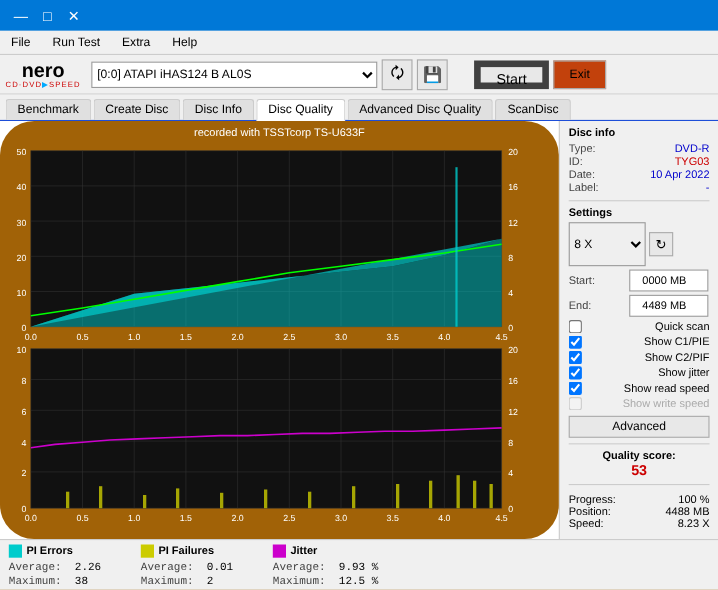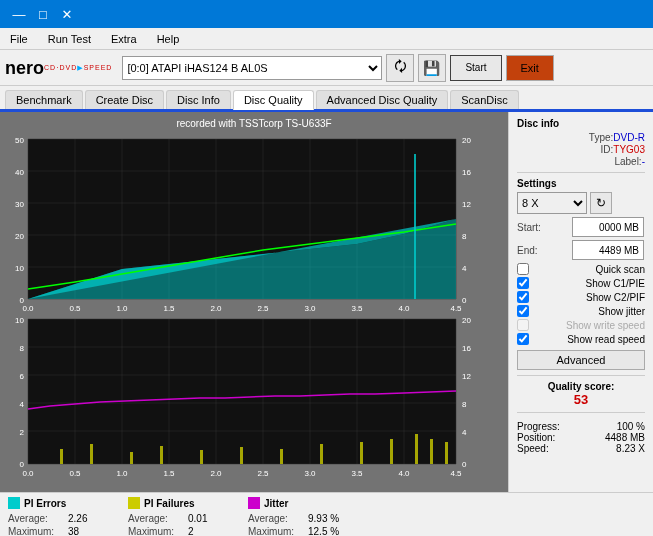--- a/index.html
+++ b/index.html
@@ -10,69 +10,69 @@
     .title-bar-title { font-size: 12px; }
     .title-bar-controls { display: flex; gap: 2px; }
     .title-bar-btn { background: transparent; border: none; color: white; cursor: pointer; width: 22px; height: 20px; display: flex; align-items: center; justify-content: center; font-size: 13px; }
     
     
     .menu-bar { background: #f0f0f0; border-bottom: 1px solid #ccc; display: flex; padding: 2px 4px; gap: 8px; height: 22px; align-items: flex-end; }
     .menu-item { padding: 2px 6px; cursor: pointer; font-size: 11px; }
     
     
     .toolbar { background: #f0f0f0; border-bottom: 1px solid #ccc; display: flex; align-items: center; padding: 3px 5px; gap: 4px; height: 36px; }
-    .toolbar-logo { display: flex; align-items: center; margin-right: 6px; }
+    .toolbar-logo { display: flex; flex-direction: column; align-items: center; margin-right: 6px; }
     .nero-text { font-size: 18px; font-weight: bold; color: black; line-height: 1; }
     .nero-sub { font-size: 7px; color: #cc0000; letter-spacing: 1px; }
     .drive-select { height: 24px; font-size: 11px; flex: 1; max-width: 260px; border: 1px solid #999; background: white; }
     .toolbar-icon-btn { width: 28px; height: 28px; border: 1px solid #aaa; background: #e8e8e8; cursor: pointer; display: flex; align-items: center; justify-content: center; font-size: 14px; }
-    .btn-start { background: #e8e8e8; border: 1px solid #404040; padding: 3px 14px; cursor: pointer; font-size: 10px; height: 26px; }
+    .btn-start { background: #e8e8e8; border: 6px solid #404040; padding: 3px 14px; cursor: pointer; font-size: 13px; height: 26px; margin-left: 20px; }
     .btn-exit { background: #c2410c; border: 1px solid #aaa; padding: 3px 14px; cursor: pointer; font-size: 11px; height: 26px; }
     
     
-    .tabs { background: #f0f0f0; border-bottom: 3px solid #1d4ed8; display: flex; padding: 4px 5px 0; gap: 2px; }
+    .tabs { background: #f0f0f0; border-bottom: 1px solid #1d4ed8; display: flex; padding: 4px 5px 0; gap: 2px; }
     .tab { padding: 3px 10px; border: 1px solid #ccc; border-bottom: none; background: #e0e0e0; cursor: pointer; font-size: 11px; border-radius: 3px 3px 0 0; }
     .tab.active { background: white; border-bottom: 1px solid white; margin-bottom: -1px; }
     
     
     .main-content { display: flex; height: 380px; background: white; }
     
     
-    .chart-area { flex: 1; background: #737373; position: relative; padding: 12px; overflow: hidden; }
+    .chart-area { flex: 1; background: #a16207; position: relative; padding: 12px; overflow: hidden; border-radius: 31px; }
     .chart-title { color: white; font-size: 10px; text-align: center; position: absolute; top: 6px; left: 0; right: 0; }
     
     
     .right-panel { width: 145px; background: #f0f0f0; border-left: 1px solid #ccc; padding: 6px 8px; overflow-y: auto; font-size: 10px; }
     .panel-section-title { font-weight: bold; font-size: 10px; margin-bottom: 3px; }
-    .info-row { display: flex; justify-content: flex-end; margin-bottom: 1px; margin-left: 16px; }
+    .info-row { display: flex; justify-content: space-between; margin-bottom: 1px; }
     .info-label { color: #444; }
     .info-value { color: #0000cc; font-weight: normal; }
     .info-value.red { color: #cc0000; }
     .divider { border-top: 1px solid #ccc; margin: 5px 0; }
     .settings-row { display: flex; align-items: center; margin-bottom: 3px; gap: 3px; }
-    .speed-select { width: 70px; height: 22px; font-size: 11px; border: 1px solid #999; }
+    .speed-select { width: 70px; height: 40px; font-size: 11px; border: 1px solid #999; }
     .refresh-btn { width: 22px; height: 22px; border: 1px solid #aaa; background: #e8e8e8; cursor: pointer; font-size: 12px; display: flex; align-items: center; justify-content: center; }
-    .input-field { width: 72px; height: 20px; border: 1px solid #999; font-size: 10px; text-align: right; padding-right: 4px; }
+    .input-field { width: 72px; height: 20px; border: 1px solid #999; font-size: 10px; text-align: right; padding-right: 19px; }
     .input-row { display: flex; align-items: center; margin-bottom: 3px; gap: 17px; }
     .input-label { width: 38px; color: #444; }
     .checkbox-row { display: flex; align-items: center; gap: 4px; margin-bottom: 2px; justify-content: space-between; }
     .checkbox-row input[type=checkbox] { width: 12px; height: 12px; }
     .advanced-btn { width: 100%; background: #e8e8e8; border: 1px solid #aaa; padding: 3px; cursor: pointer; font-size: 11px; margin-top: 3px; }
     .quality-score-row { display: flex; justify-content: space-between; align-items: center; margin-top: 4px; flex-direction: column; }
     .quality-label { font-weight: bold; }
     .quality-value { color: #cc0000; font-size: 13px; font-weight: bold; }
     .progress-section { margin-top: 8px; font-size: 10px; }
     .prog-row { display: flex; justify-content: space-between; }
     
     
     .stats-bar { background: #f0f0f0; border-top: 1px solid #ccc; display: flex; padding: 4px 8px; gap: 20px; height: 75px; }
     .stat-group { display: flex; flex-direction: column; gap: 2px; min-width: 100px; }
     .stat-legend { display: flex; align-items: center; gap: 4px; font-size: 10px; font-weight: bold; margin-bottom: 2px; }
     .legend-color { width: 12px; height: 12px; }
-    .stat-line { font-size: 10px; display: flex; gap: 5px; }
+    .stat-line { font-size: 10px; display: flex; gap: 5px; font-family: Liberation Mono, monospace; }
     .stat-name { color: #444; min-width: 55px; }
     .stat-value { font-weight: normal; }
     
     
     svg { display: block; }
   </style>
 </head>
 <body>
 
 <div class="title-bar">
@@ -243,20 +243,24 @@
     
     <div class="info-row">
       <span class="info-label">Type:</span>
       <span class="info-value">DVD-R</span>
     </div>
     <div class="info-row">
       <span class="info-label">ID:</span>
       <span class="info-value red">TYG03</span>
     </div>
     <div class="info-row">
+      <span class="info-label">Date:</span>
+      <span class="info-value">10 Apr 2022</span>
+    </div>
+    <div class="info-row">
       <span class="info-label">Label:</span>
       <span class="info-value">-</span>
     </div>
     
     <div class="divider"></div>
     
     <div class="panel-section-title">Settings</div>
     
     <div class="settings-row">
       <select class="speed-select">
@@ -284,26 +288,26 @@
     </div>
     <div class="checkbox-row">
       <input type="checkbox" id="c2" checked="" style="">
       <label for="c2">Show C2/PIF</label>
     </div>
     <div class="checkbox-row">
       <input type="checkbox" id="jt" checked="" style="">
       <label for="jt">Show jitter</label>
     </div>
     <div class="checkbox-row">
+      <input type="checkbox" id="rs" checked="" style="">
+      <label for="rs">Show read speed</label>
+    </div>
+    <div class="checkbox-row">
       <input type="checkbox" id="ws" disabled="" style="">
       <label for="ws" style="color:#aaa;">Show write speed</label>
-    </div>
-    <div class="checkbox-row">
-      <input type="checkbox" id="rs" checked="" style="">
-      <label for="rs">Show read speed</label>
     </div>
     
     <button class="advanced-btn">Advanced</button>
     
     <div class="divider"></div>
     
     <div class="quality-score-row">
       <span class="quality-label">Quality score:</span>
       <span class="quality-value">53</span>
     </div>

